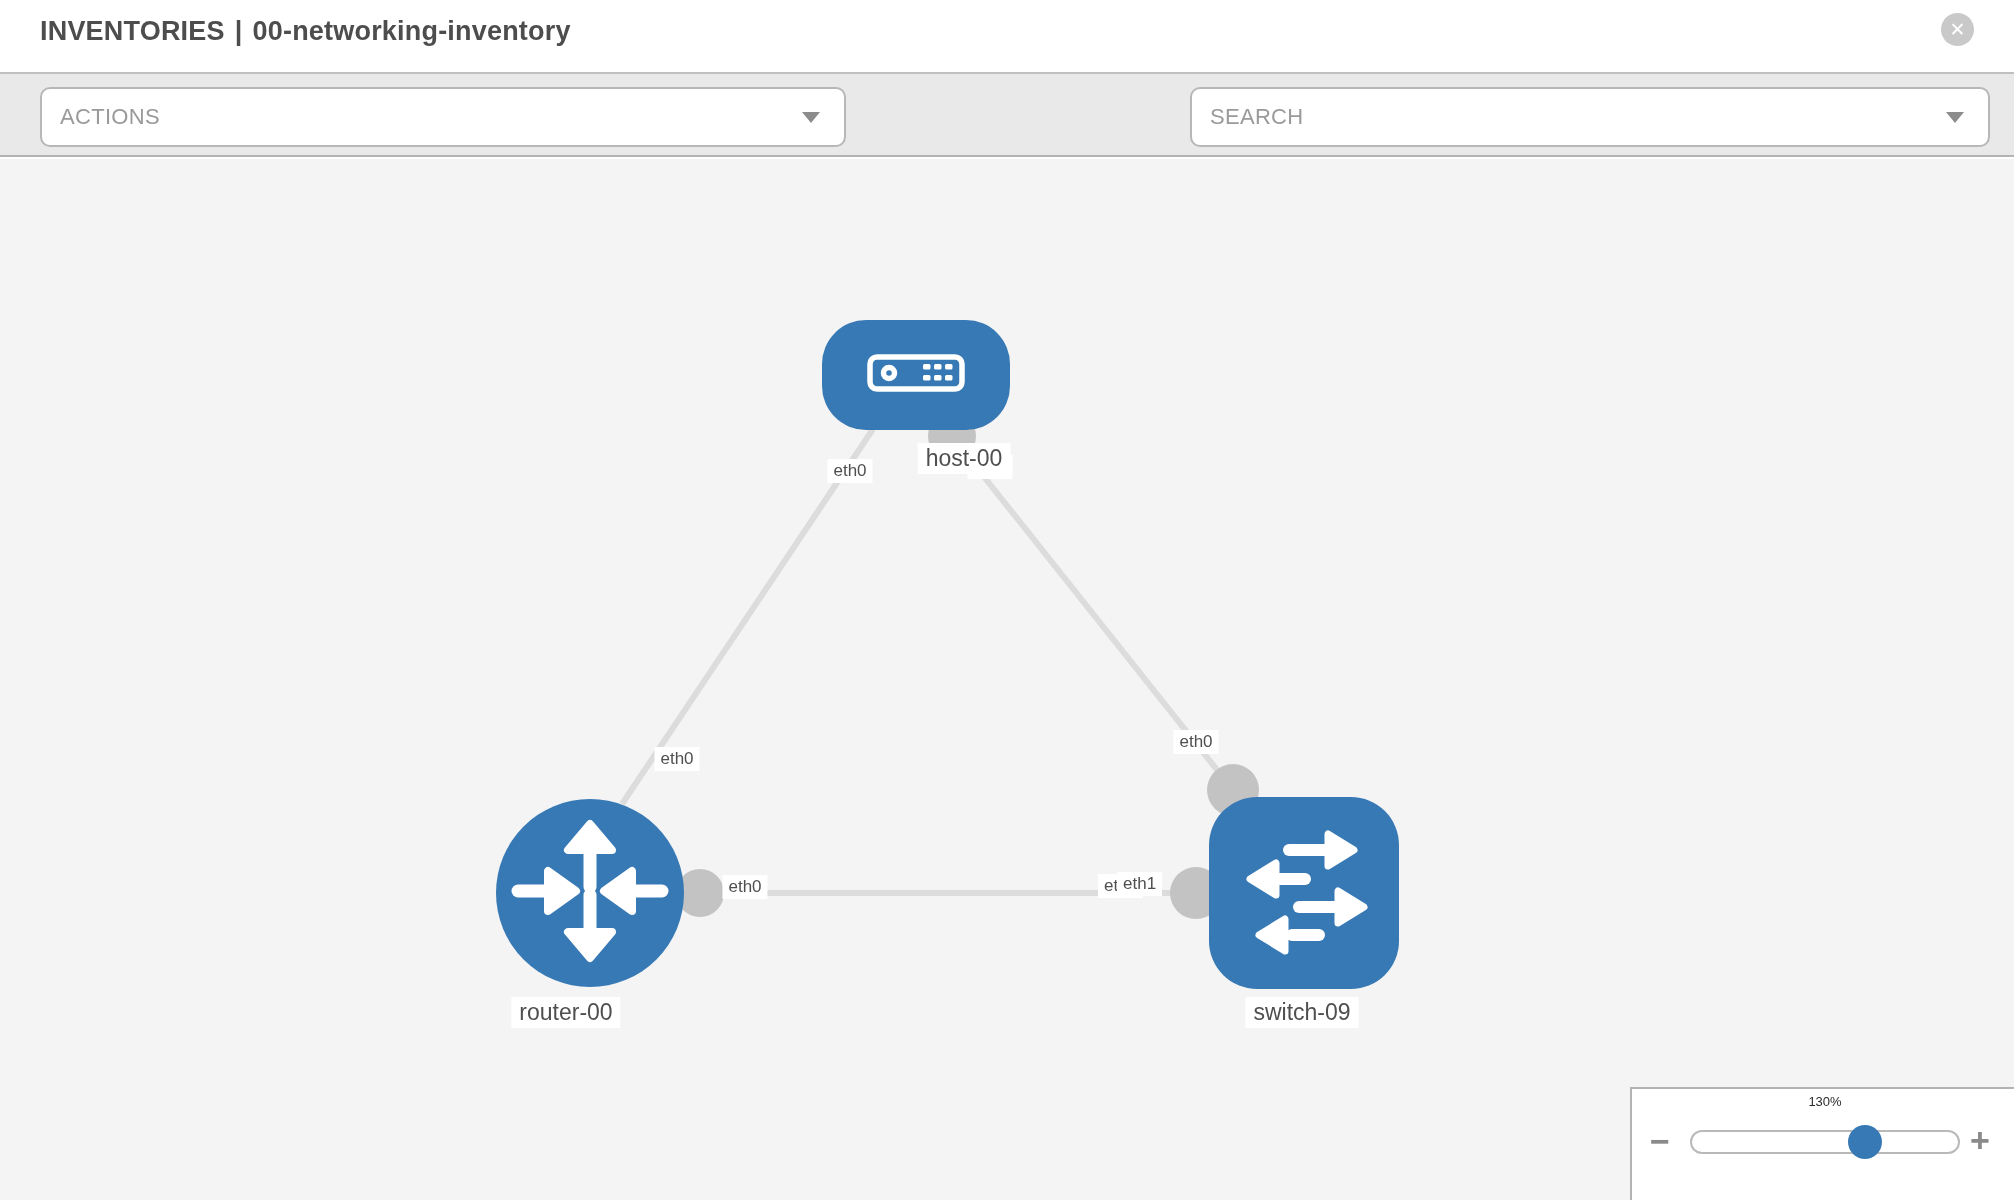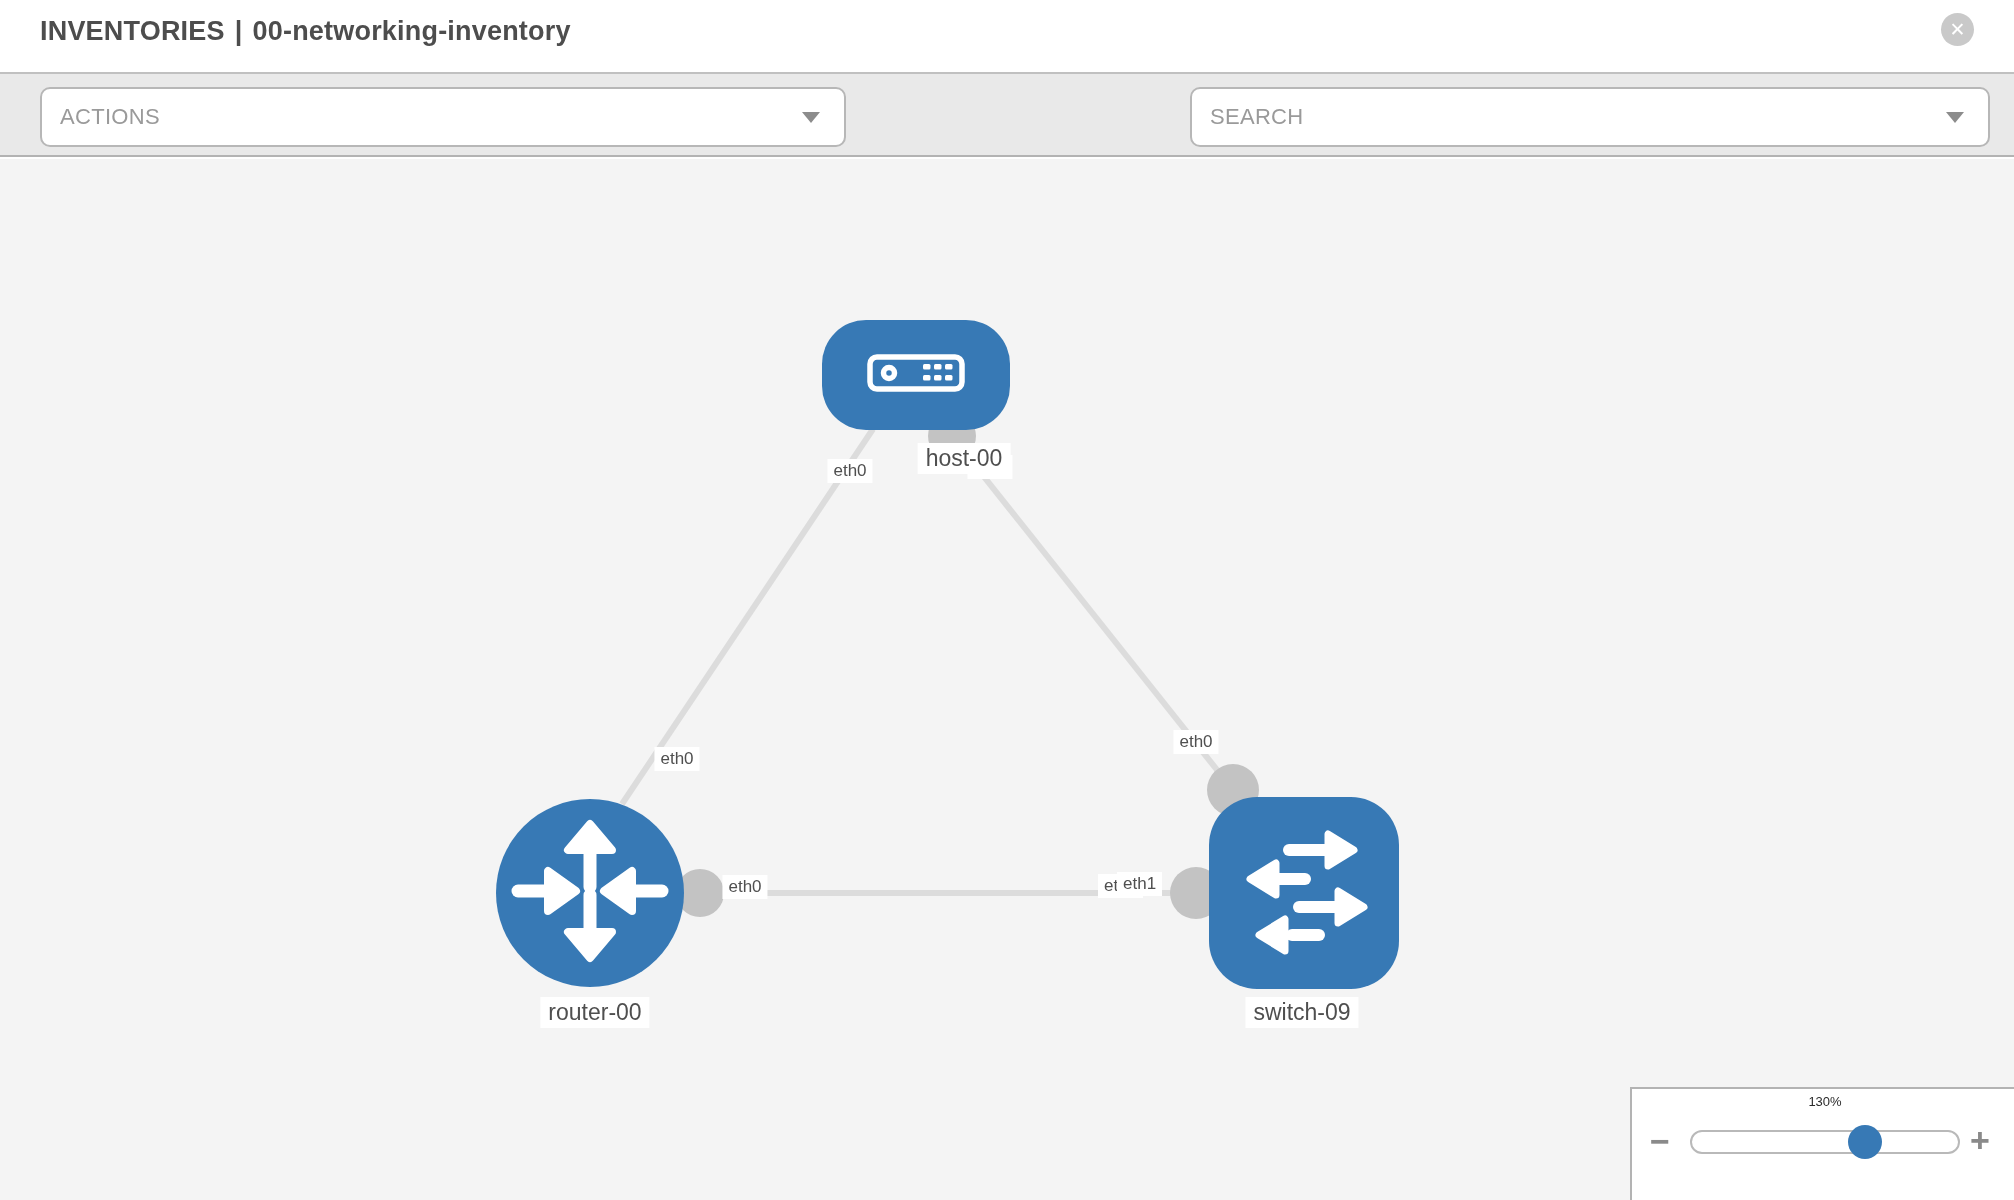--- a/index.html
+++ b/index.html
@@ -179,21 +179,21 @@
 
   <div class="chip iface-chip" style="left:850px;top:300px;">eth0</div>
   <div class="chip iface-chip" style="left:990px;top:296px;">eth0</div>
   <div class="chip iface-chip" style="left:677px;top:588px;">eth0</div>
   <div class="chip iface-chip" style="left:1196px;top:571px;">eth0</div>
   <div class="chip iface-chip" style="left:745px;top:716px;">eth0</div>
   <div class="chip iface-chip raw" style="left:1098px;top:715px;">eth0</div>
   <div class="chip iface-chip raw" style="left:1117px;top:713px;">eth1</div>
 
   <div class="chip node-chip" style="left:916px;top:284px;margin-left:48px;">host-00</div>
-  <div class="chip node-chip" style="left:595px;top:838px;text-align:right;">router-00</div>
+  <div class="chip node-chip" style="left:566px;top:838px;text-align:right;">router-00</div>
   <div class="chip node-chip" style="left:1302px;top:838px;">switch-09</div>
 </div>
 
 <div class="zoom-panel"></div>
 <div class="zoom-level">130%</div>
 <button class="zoom-minus">−</button>
 <div class="zoom-track">
   <div class="zoom-thumb"></div>
 </div>
 <button class="zoom-plus">+</button>

